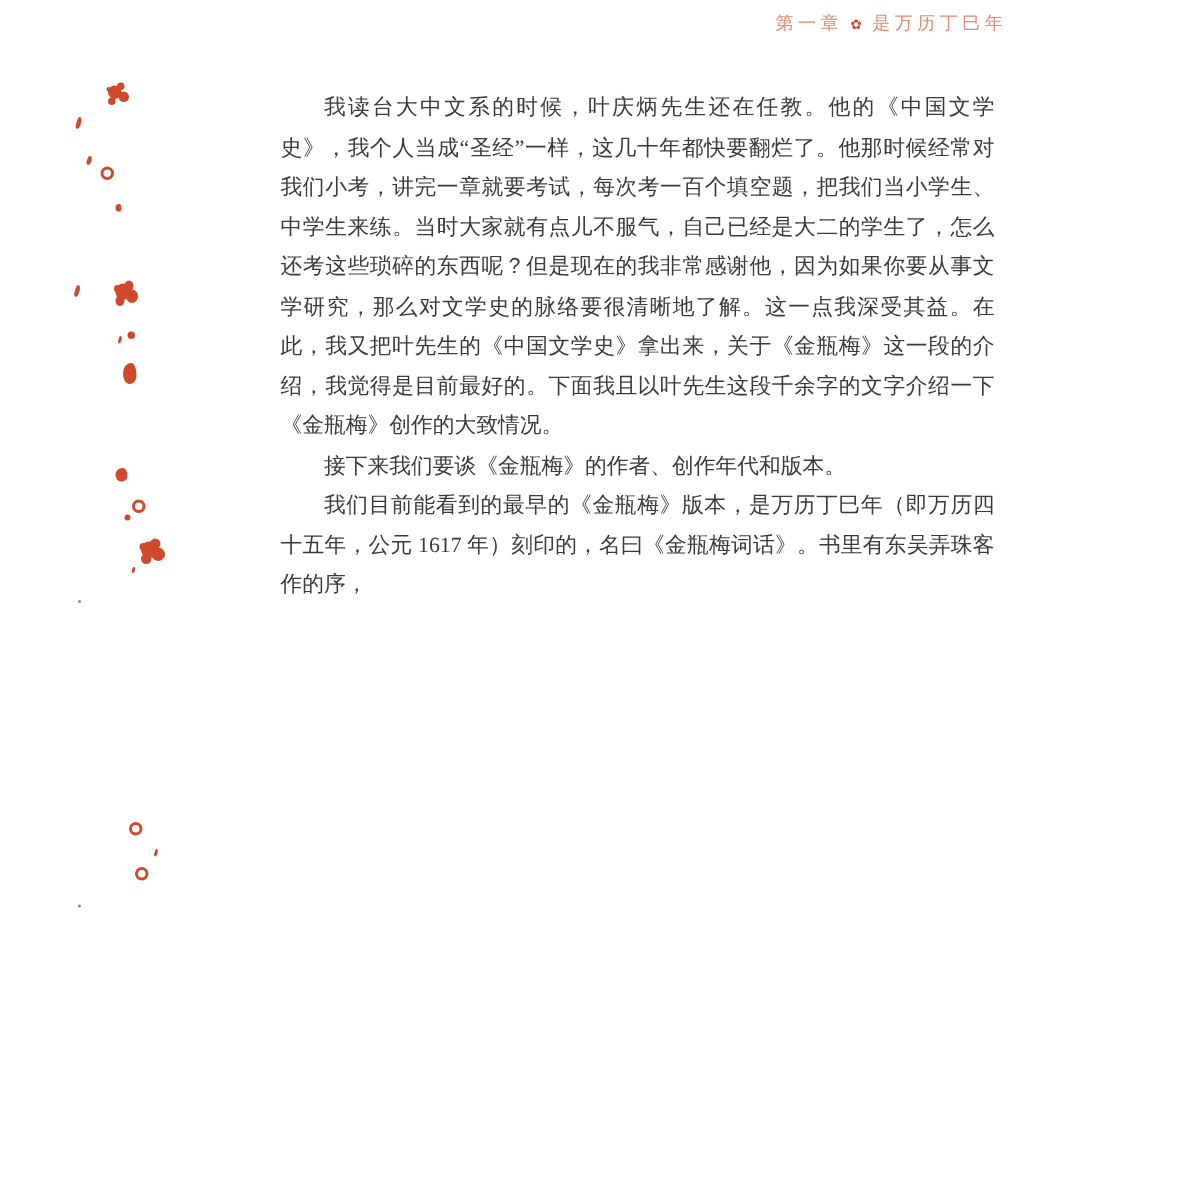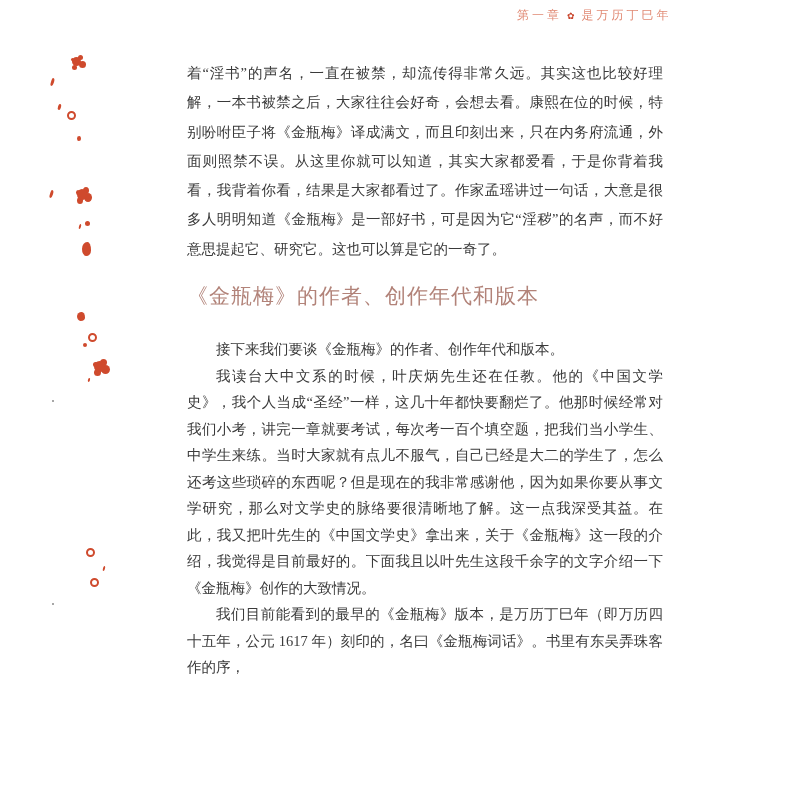--- a/index.html
+++ b/index.html
@@ -97,24 +97,22 @@
     <span class="blot cluster-a" style="left:94px;top:361px;width:11px;height:11px;"></span>
     <span class="blot tick" style="left:88px;top:378px;width:2px;height:4px;"></span>
     <span class="blot speck-gray" style="left:52px;top:400px;width:2px;height:2px;"></span>
     <span class="blot ring" style="left:86px;top:548px;width:5px;height:5px;"></span>
     <span class="blot tick" style="left:103px;top:566px;width:2px;height:5px;"></span>
     <span class="blot ring" style="left:90px;top:578px;width:5px;height:5px;"></span>
     <span class="blot speck-gray" style="left:52px;top:603px;width:2px;height:2px;"></span>
   </div>
 
   <div class="text-column">
-    <p class="continuation">着“淫书”的声名，一直在被禁，却流传得非常久远。其实这也比较好理解，一本书被禁之后，大家往往会好奇，会想去看。康熙在位的时候，特别吩咐臣子将《金瓶梅》译成满文，而且印刻出来，只在内务府流通，外面则照禁不误。从这里你就可以知道，其实大家都爱看，于是你背着我看，我背着你看，结果是大家都看过了。作家孟瑶讲过一句话，大意是很多人明明知道《金瓶梅》是一部好书，可是因为它“淫秽”的名声，而不好意思提起它、研究它。这也可以算是它的一奇了。</p>
-    <h2 class="section-heading">《金瓶梅》的作者、创作年代和版本</h2>
     <div>
+        <p>我读台大中文系的时候，叶庆炳先生还在任教。他的《中国文学史》，我个人当成“圣经”一样，这几十年都快要翻烂了。他那时候经常对我们小考，讲完一章就要考试，每次考一百个填空题，把我们当小学生、中学生来练。当时大家就有点儿不服气，自己已经是大二的学生了，怎么还考这些琐碎的东西呢？但是现在的我非常感谢他，因为如果你要从事文学研究，那么对文学史的脉络要很清晰地了解。这一点我深受其益。在此，我又把叶先生的《中国文学史》拿出来，关于《金瓶梅》这一段的介绍，我觉得是目前最好的。下面我且以叶先生这段千余字的文字介绍一下《金瓶梅》创作的大致情况。</p>
         <p>接下来我们要谈《金瓶梅》的作者、创作年代和版本。</p>
-        <p>我读台大中文系的时候，叶庆炳先生还在任教。他的《中国文学史》，我个人当成“圣经”一样，这几十年都快要翻烂了。他那时候经常对我们小考，讲完一章就要考试，每次考一百个填空题，把我们当小学生、中学生来练。当时大家就有点儿不服气，自己已经是大二的学生了，怎么还考这些琐碎的东西呢？但是现在的我非常感谢他，因为如果你要从事文学研究，那么对文学史的脉络要很清晰地了解。这一点我深受其益。在此，我又把叶先生的《中国文学史》拿出来，关于《金瓶梅》这一段的介绍，我觉得是目前最好的。下面我且以叶先生这段千余字的文字介绍一下《金瓶梅》创作的大致情况。</p>
         <p>我们目前能看到的最早的《金瓶梅》版本，是万历丁巳年（即万历四十五年，公元 1617 年）刻印的，名曰《金瓶梅词话》。书里有东吴弄珠客作的序，</p>
       </div>
   </div>
 
   <div class="page-number">0 1 1</div>
 
 </div>
 
 </body></html>

